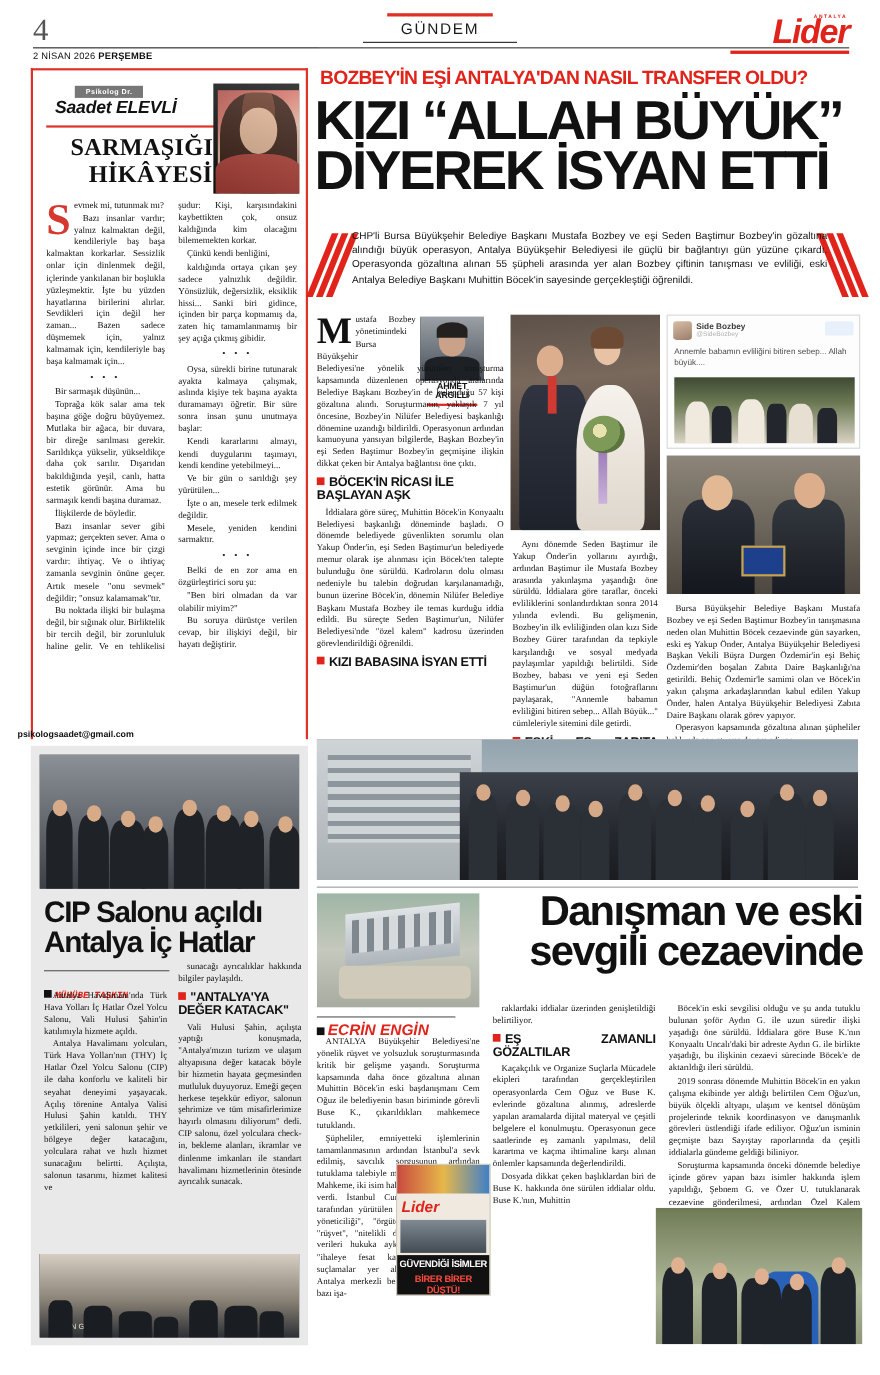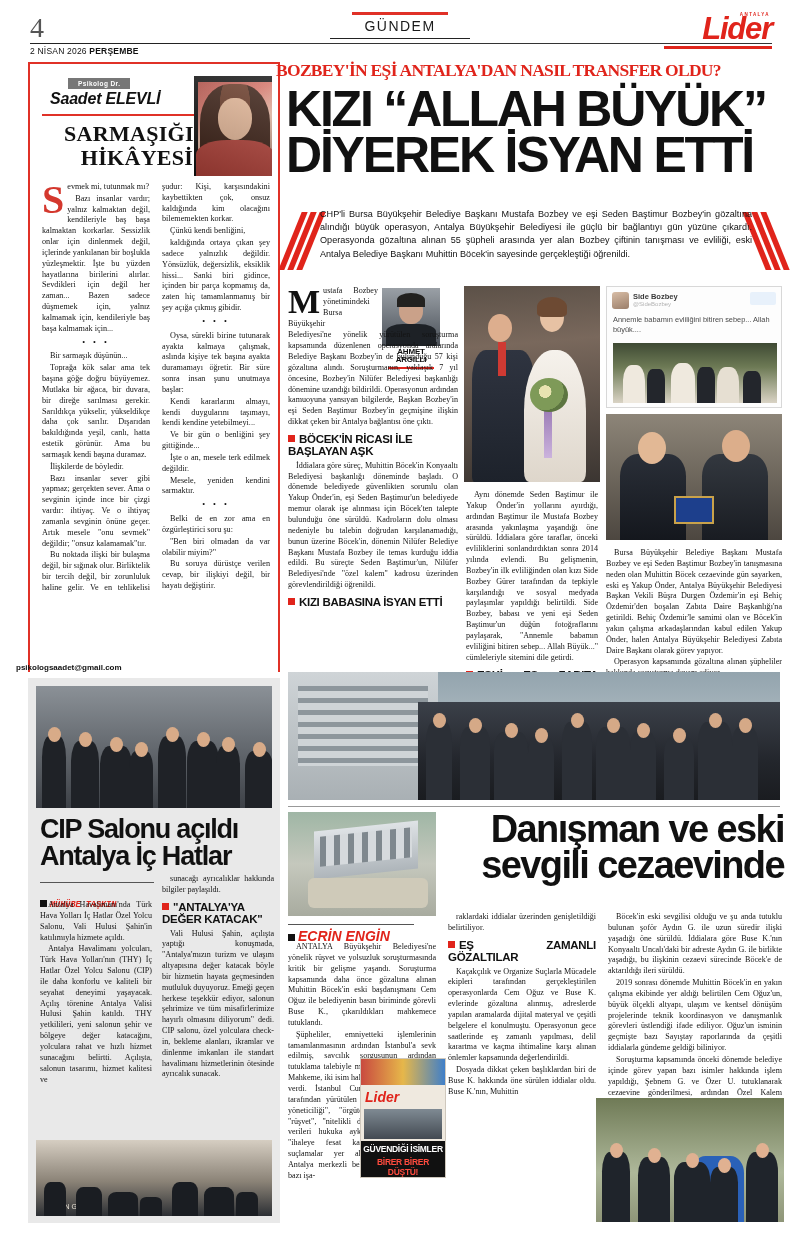--- a/index.html
+++ b/index.html
@@ -105,22 +105,22 @@
     float: left; font-family: "Liberation Serif", serif; font-size: 40px; line-height: .82;
     font-weight: 700; color: #d4382e; padding: 2px 3px 0 0;
   }
   .col-email {
     position: absolute; left: 16px; top: 663px;
     font-family: "Liberation Sans", sans-serif; font-weight: 700; font-size: 8px; color: #111;
   }
 
   
   .kicker {
-    position: absolute; left: 276px; top: 62px; width: 492px;
-    font-family: Liberation Serif, serif; font-weight: 700; font-size: 17.5px;
+    position: absolute; left: 291px; top: 62px; width: 492px;
+    font-family: Liberation Sans, sans-serif; font-weight: 700; font-size: 17.5px;
     color: #e0241b; letter-spacing: -.7px; line-height: 1;
   }
   .main-head {
     position: absolute; left: 286px; top: 86px; width: 500px;
     font-family: "Liberation Sans", sans-serif; font-weight: 700; font-size: 50px;
     color: #111; letter-spacing: -2.2px; line-height: .92;
   }
   .summary-box {
     position: absolute; left: 288px; top: 206px; width: 492px; height: 72px;
   }
@@ -469,21 +469,21 @@
         <p>Bir sarmaşık düşünün...</p>
         <p>Toprağa kök salar ama tek başına göğe doğru büyüyemez. Mutlaka bir ağaca, bir duvara, bir direğe sarılması gerekir. Sarıldıkça yükselir, yükseldikçe daha çok sarılır. Dışarıdan bakıldığında yeşil, canlı, hatta estetik görünür. Ama bu sarmaşık kendi başına duramaz.</p>
         <p>İlişkilerde de böyledir.</p>
         <p>Bazı insanlar sever gibi yapmaz; gerçekten sever. Ama o sevginin içinde ince bir çizgi vardır: ihtiyaç. Ve o ihtiyaç zamanla sevginin önüne geçer. Artık mesele "onu sevmek" değildir; "onsuz kalamamak"tır.</p>
         <p>Bu noktada ilişki bir bulaşma değil, bir sığınak olur. Birliktelik bir tercih değil, bir zorunluluk haline gelir. Ve en tehlikelisi şudur: Kişi, karşısındakini kaybettikten çok, onsuz kaldığında kim olacağını bilememekten korkar.</p>
         <p>Çünkü kendi benliğini,</p>
         <p>kaldığında ortaya çıkan şey sadece yalnızlık değildir. Yönsüzlük, değersizlik, eksiklik hissi... Sanki biri gidince, içinden bir parça kopmamış da, zaten hiç tamamlanmamış bir şey açığa çıkmış gibidir.</p>
         <p class="sep">• • •</p>
         <p>Oysa, sürekli birine tutunarak ayakta kalmaya çalışmak, aslında kişiye tek başına ayakta duramamayı öğretir. Bir süre sonra insan şunu unutmaya başlar:</p>
         <p>Kendi kararlarını almayı, kendi duygularını taşımayı, kendi kendine yetebilmeyi...</p>
-        <p>Ve bir gün o benliğini şey gittiğinde...</p>
+        <p>Ve bir gün o sarıldığı şey yürütülen...</p>
         <p>İşte o an, mesele terk edilmek değildir.</p>
         <p>Mesele, yeniden kendini sarmaktır.</p>
         <p class="sep">• • •</p>
         <p>Belki de en zor ama en özgürleştirici soru şu:</p>
         <p>"Ben biri olmadan da var olabilir miyim?"</p>
         <p>Bu soruya dürüstçe verilen cevap, bir ilişkiyi değil, bir hayatı değiştirir.</p>
       </div>
   </div>
   <div class="col-email">psikologsaadet@gmail.com</div>
 

